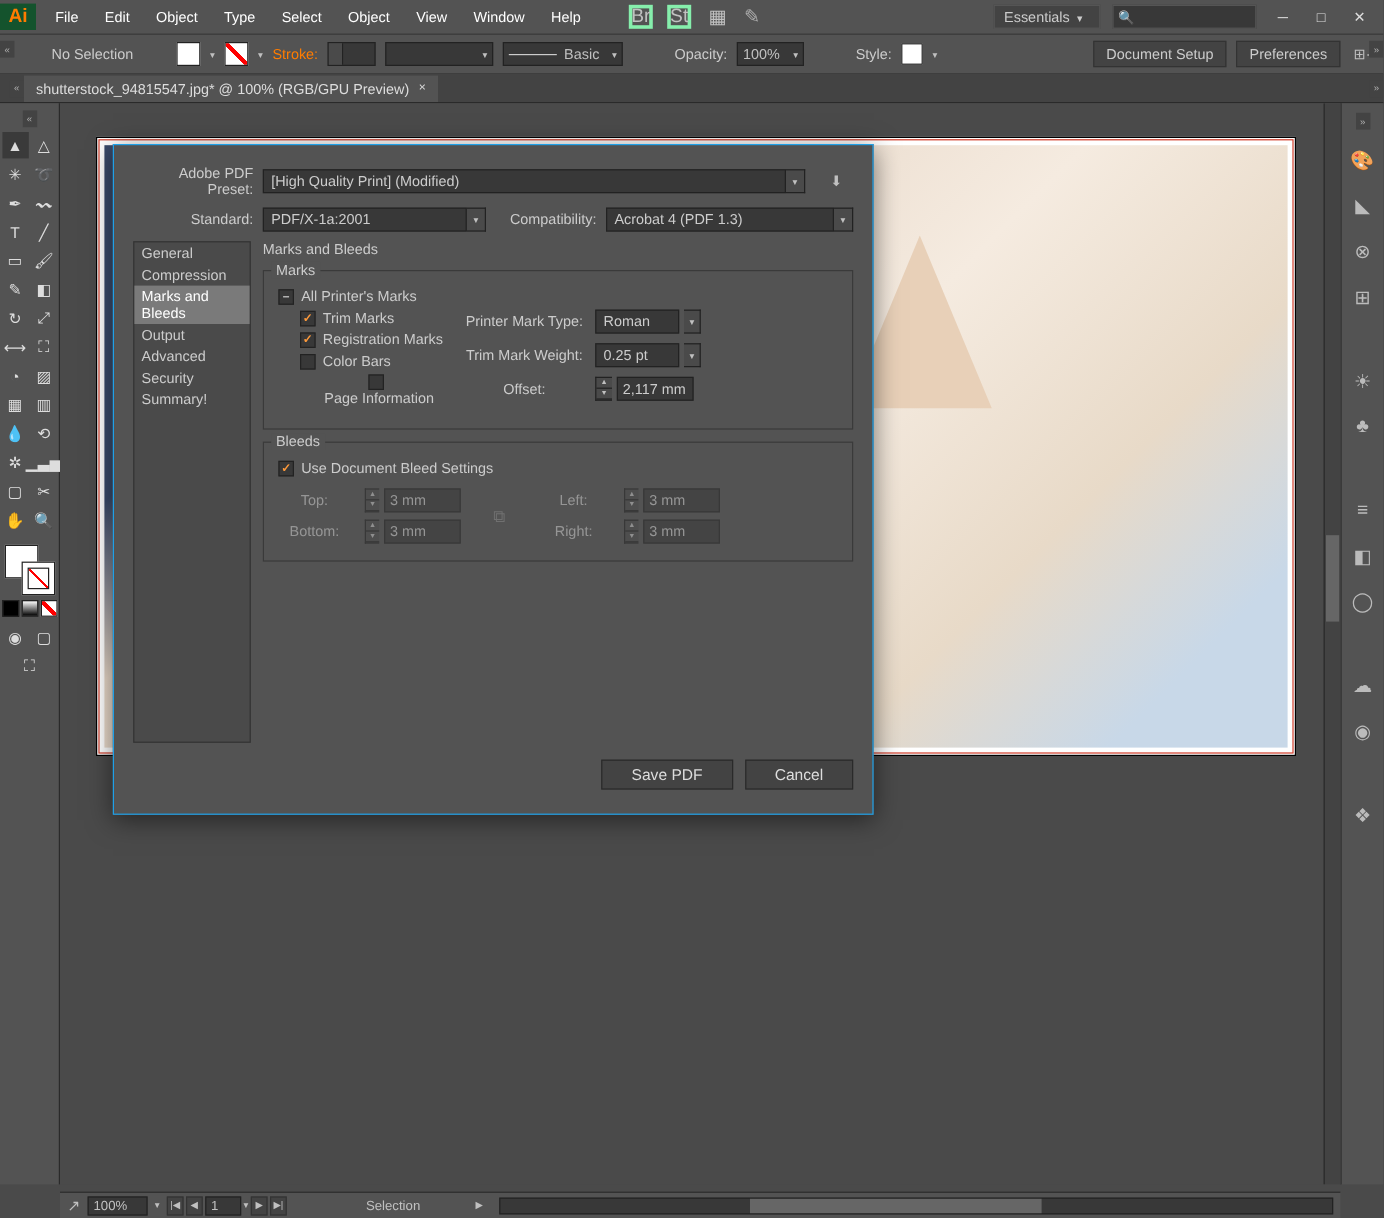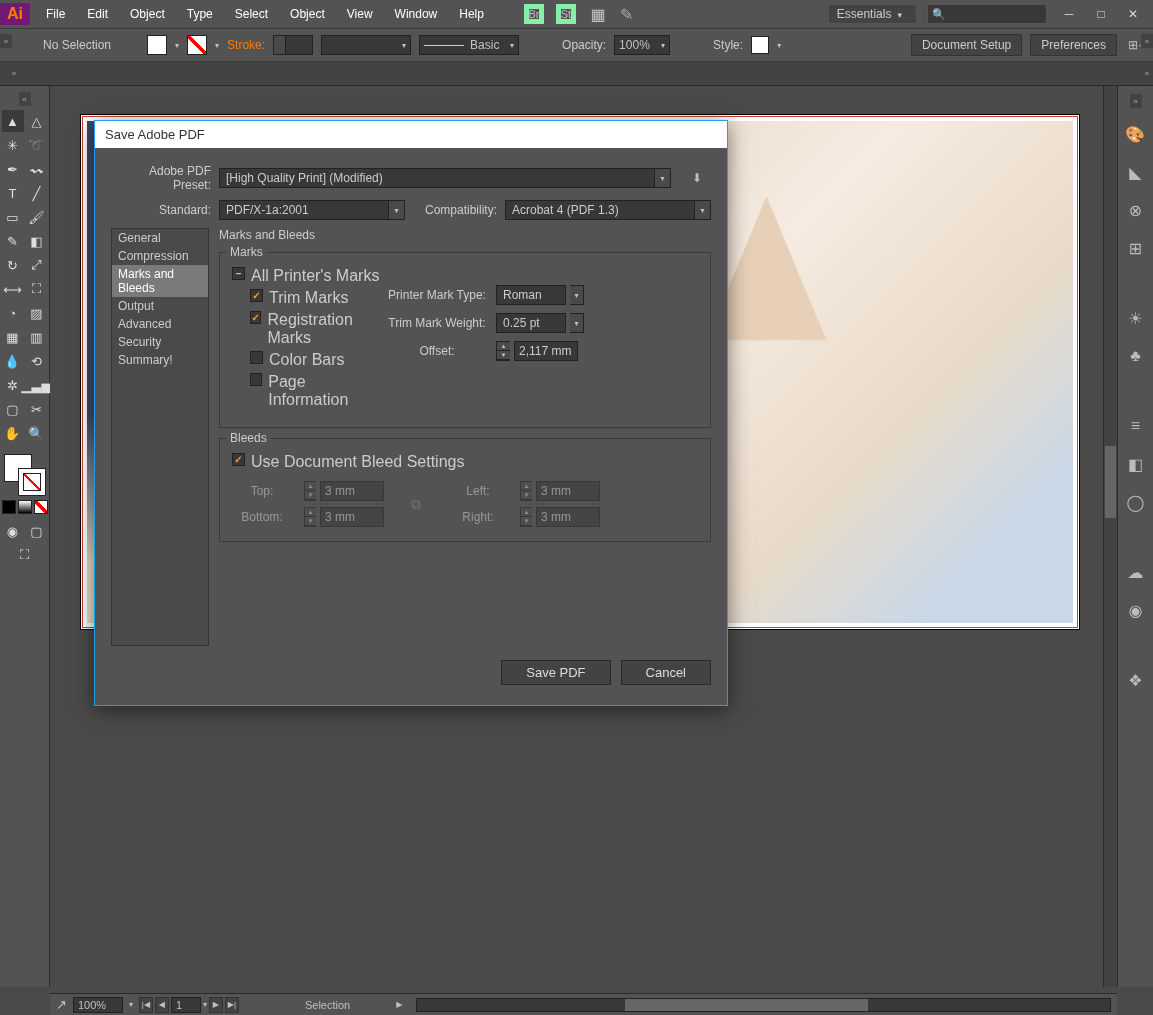--- a/index.html
+++ b/index.html
@@ -1,24 +1,24 @@
 <!DOCTYPE html>
 <html><head>
 <meta charset="utf-8">
 <style>
 * { margin: 0; padding: 0; box-sizing: border-box; font-family: "Segoe UI", Tahoma, sans-serif; }
 body { width: 1153px; height: 1015px; background: #4a4a4a; color: #c0c0c0; overflow: hidden; position: relative; font-size: 12px; }
 
 
 .titlebar { height: 28px; background: #535353; display: flex; align-items: center; }
-.ai-logo { width: 30px; height: 22px; background: #701a75; color: #ff7c00; font-weight: bold; font-size: 16px; display: flex; align-items: center; justify-content: center; }
+.ai-logo { width: 30px; height: 22px; background: #14532d; color: #ff7c00; font-weight: bold; font-size: 16px; display: flex; align-items: center; justify-content: center; }
 .menu-bar { display: flex; gap: 2px; margin-left: 6px; }
 .menu-item { padding: 20px 10px; color: #ffffff; cursor: default; }
 .titlebar-middle { flex: 1; display: flex; align-items: center; gap: 12px; padding-left: 30px; }
-.tb-icon { width: 20px; height: 20px; border: 5px solid #86efac; display: flex; align-items: center; justify-content: center; font-size: 11px; }
+.tb-icon { width: 20px; height: 20px; border: 3px solid #86efac; display: flex; align-items: center; justify-content: center; font-size: 16px; }
 .workspace-select { padding: 2px 14px 2px 8px; background: #434343; border: 1px solid #555; color: #ccc; position: relative; margin-left: auto; margin-right: 10px; font-size: 12px; }
 .workspace-select:after { content: "▾"; margin-left: 6px; font-size: 9px; }
 .search-box { width: 120px; height: 20px; background: #383838; border: 1px solid #555; display: flex; align-items: center; padding: 0 4px; }
 .window-controls { display: flex; gap: 4px; margin-left: 8px; margin-right: 6px; align-items: center; }
 .wc { width: 28px; height: 20px; display: flex; align-items: center; justify-content: center; font-size: 12px; color: #ddd; }
 
 
 .controlbar { height: 34px; background: #535353; border-top: 1px solid #3a3a3a; border-bottom: 1px solid #3a3a3a; display: flex; align-items: center; padding: 0 8px; gap: 8px; }
 .ctrl-label { color: #ccc; font-size: 12px; margin-left: 35px; }
 .swatch { width: 20px; height: 20px; border: 1px solid #222; }
@@ -77,21 +77,21 @@
 .dlg-select-arrow { width: 16px; height: 20px; background: #4a4a4a; border: 1px solid #222; border-left: none; display: flex; align-items: center; justify-content: center; font-size: 8px; }
 .dlg-icon-btn { width: 28px; height: 22px; margin-left: 12px; display: flex; align-items: center; justify-content: center; }
 .dlg-main { display: flex; margin-top: 8px; }
 .dlg-sidebar { width: 98px; background: #4a4a4a; border: 1px solid #333; font-size: 12px; min-height: 418px; }
 .dlg-side-item { padding: 2px 6px; color: #ccc; }
 .dlg-side-item.active { background: #7a7a7a; color: #fff; }
 .dlg-content { flex: 1; padding-left: 10px; }
 .dlg-section-title { color: #ccc; font-size: 12px; margin-bottom: 10px; }
 .fieldset { border: 1px solid #3a3a3a; padding: 10px 12px 14px 12px; margin-bottom: 10px; position: relative; }
 .fieldset-legend { position: absolute; top: -8px; left: 6px; background: #535353; padding: 0 4px; font-size: 12px; color: #ccc; }
-.check-row { display: flex; margin: 4px 0; font-size: 16px; color: #ccc; }
+.check-row { display: flex; align-items: center; margin: 4px 0; font-size: 12px; color: #ccc; }
 .checkbox { width: 13px; height: 13px; background: #383838; border: 1px solid #222; margin-right: 6px; display: flex; align-items: center; justify-content: center; font-size: 10px; }
 .checkbox.checked::after { content: "✓"; color: #ff9a3a; font-weight: bold; }
 .checkbox.mixed::after { content: "–"; color: #ccc; font-weight: bold; }
 .field-row { display: flex; align-items: center; gap: 4px; }
 .field-label { text-align: center; color: #ccc; font-size: 12px; }
 .mini-select { height: 20px; background: #383838; border: 1px solid #222; color: #ccc; padding: 0 6px; font-size: 12px; display: flex; align-items: center; min-width: 70px; }
 .mini-arrow { width: 14px; height: 20px; background: #4a4a4a; border: 1px solid #222; border-left: none; display: flex; align-items:center; justify-content:center; font-size:8px; }
 .spin-input { height: 20px; background: #383838; border: 1px solid #222; color: #ccc; padding: 0 4px; font-size: 12px; display: flex; align-items: center; min-width: 64px; }
 .spin-btns { width: 14px; height: 20px; background: #4a4a4a; border: 1px solid #222; border-right: none; display:flex; flex-direction:column; }
 .spin-btns div { flex:1; font-size:6px; display:flex; align-items:center; justify-content:center; border-bottom:1px solid #222;}
@@ -161,20 +161,24 @@
   <span style="font-size:8px;">▾</span>
   <div style="flex:1;"></div>
   <div class="btn">Document Setup</div>
   <div class="btn">Preferences</div>
   <div class="gear-icon">⊞·</div>
   <div class="edge-arrow" style="right:0;top:34px;">»</div>
 </div>
 
 <div class="doc-tab-row">
   <div class="edge-arrow" style="position:static;">«</div>
+  <div class="doc-tab">
+    <span>shutterstock_94815547.jpg* @ 100% (RGB/GPU Preview)</span>
+    <span class="x">×</span>
+  </div>
   <div style="flex:1;"></div>
   <div class="edge-arrow" style="position:static;">»</div>
 </div>
 
 <div class="workspace">
   <div class="toolbox">
     <div class="edge-arrow" style="position:static;margin-bottom:4px;">«</div>
     <div class="tool-row">
         <div class="tool sel">▲</div>
         <div class="tool">△</div>
@@ -299,21 +303,20 @@
     <div class="pn-btn">▶|</div>
   </div>
   <span style="margin-left:60px;">Selection</span>
   <span style="font-size:8px;margin-left:40px;">▶</span>
   <div class="hscroll-track">
       <div class="hscroll-thumb"></div>
     </div>
 </div>
 
 <div class="dialog">
-  <div class="dialog-title">Save Adobe PDF</div>
   <div class="dialog-body">
 
     <div class="dlg-row">
       <div class="dlg-label" style="width:108px;">Adobe PDF Preset:</div>
       <div class="dlg-select">[High Quality Print] (Modified)</div>
       <div class="dlg-select-arrow">▾</div>
       <div class="dlg-icon-btn">⬇</div>
     </div>
 
     <div class="dlg-row">
@@ -352,21 +355,21 @@
                   <span>Trim Marks</span>
                 </div>
               <div class="check-row" style="margin-left:18px;">
                   <div class="checkbox checked"></div>
                   <span>Registration Marks</span>
                 </div>
               <div class="check-row" style="margin-left:18px;">
                   <div class="checkbox"></div>
                   <span>Color Bars</span>
                 </div>
-              <div class="check-row" style="margin-left:18px;">
+              <div class="check-row" style="margin-left:18px;flex-direction:column;">
                   <div class="checkbox"></div>
                   <span>Page Information</span>
                 </div>
             </div>
             <div style="flex:1;padding-top:22px;">
               <div class="field-row" style="margin-bottom:8px;">
                 <div class="field-label" style="width:110px;">Printer Mark Type:</div>
                 <div class="mini-select">Roman</div>
                 <div class="mini-arrow">▾</div>
               </div>

